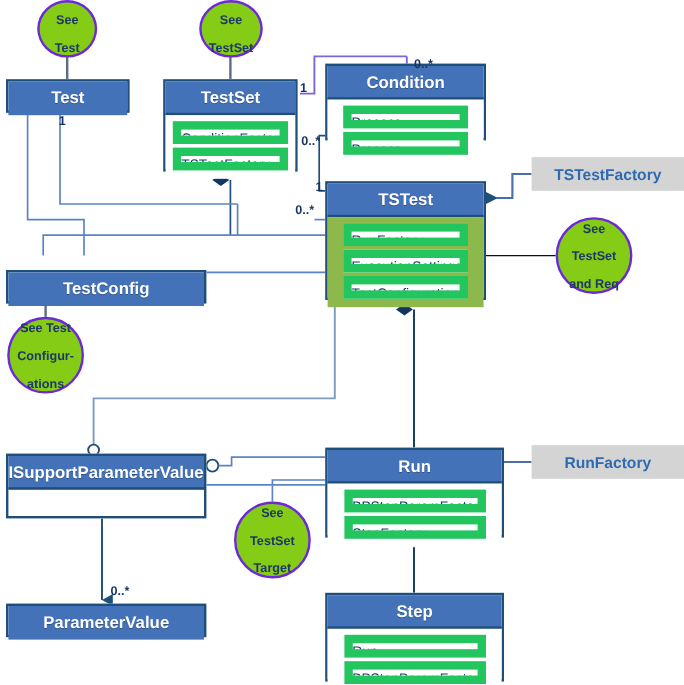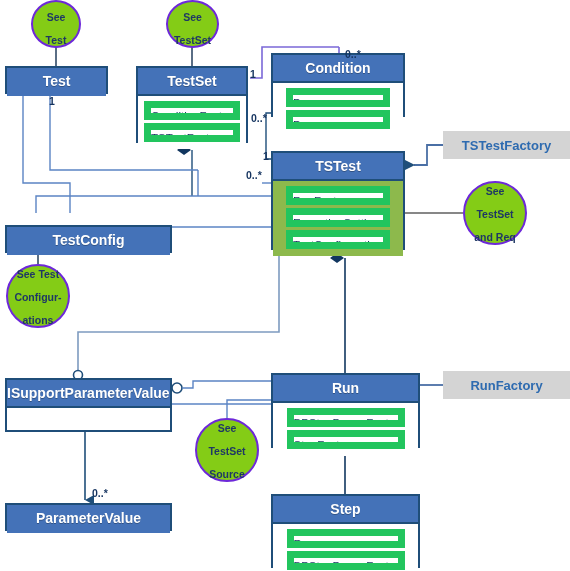--- a/index.html
+++ b/index.html
@@ -310,21 +310,21 @@
       <span>See Test</span><br>
       <span>Configur-</span><br>
       <span>ations</span>
     </span>
   </div>
 
   <div class="note" style="left:195px; top:418px; width:64px; height:64px;">
     <span>
       <span>See</span><br>
       <span>TestSet</span><br>
-      <span>Source</span>
+      <span>Target</span>
     </span>
   </div>
 
   <div class="factory" style="left:443px; top:131px; width:127px; height:28px;">
     <span class="txt">TSTestFactory</span>
   </div>
 
   <div class="factory" style="left:443px; top:371px; width:127px; height:28px;">
     <span class="txt">RunFactory</span>
   </div>

